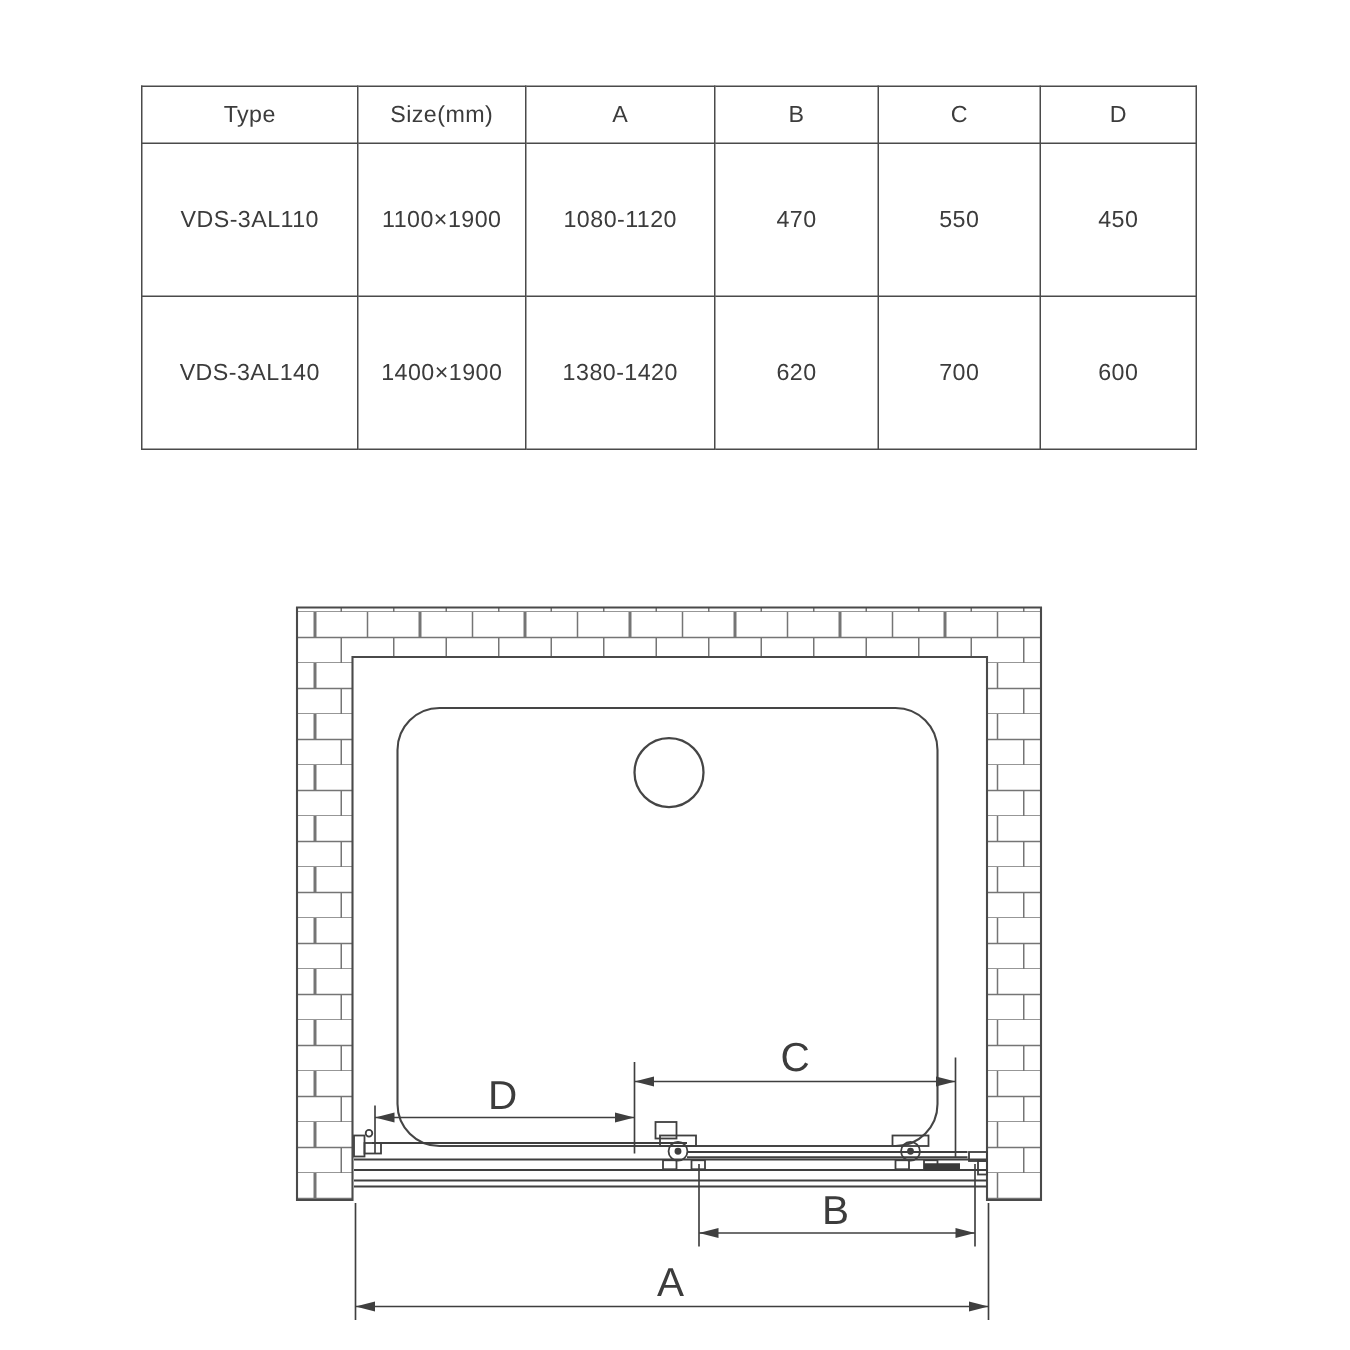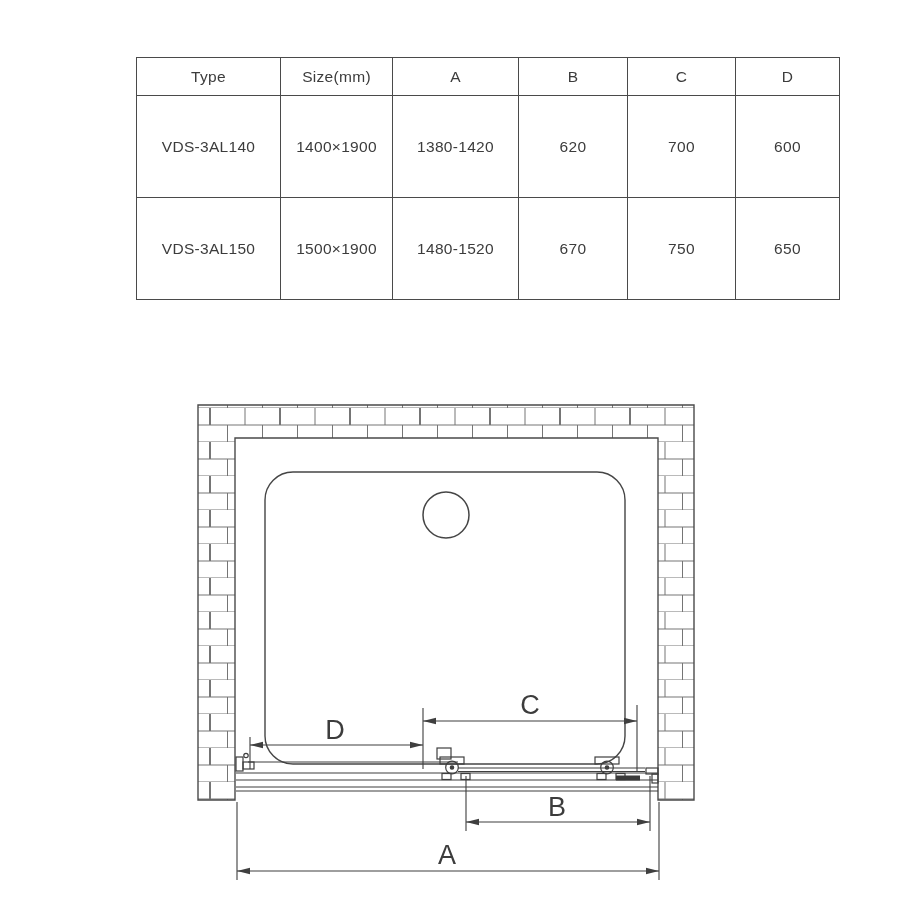--- a/index.html
+++ b/index.html
@@ -1,21 +1,21 @@
 <!DOCTYPE html>
 <html><head>
 <meta charset="utf-8">
 <style>
   html,body{margin:0;padding:0;background:#ffffff;}
   body{width:900px;height:900px;font-family:"Liberation Sans",sans-serif;}
   .screen{position:relative;width:900px;height:900px;background:#ffffff;overflow:hidden;}
 
   table.spec{
     position:absolute;left:94px;top:57px;width:703px;height:243px;
-    border-collapse:collapse;table-layout:fixed;background:#fff;margin-left:42px;
+    border-collapse:collapse;table-layout:fixed;background:#fff;
   }
   table.spec th,table.spec td{
     border:1.5px solid #4a4a4a;text-align:center;vertical-align:middle;
     font-size:15.5px;color:#3c3c3c;font-weight:400;padding:0;letter-spacing:.3px;
     white-space:nowrap;overflow:hidden;
   }
   table.spec thead tr{height:38px;}
   table.spec tbody tr{height:34px;}
 
   svg.diagram{position:absolute;left:0;top:0;width:900px;height:900px;}
@@ -40,34 +40,34 @@
         <th>Type</th>
         <th>Size(mm)</th>
         <th>A</th>
         <th>B</th>
         <th>C</th>
         <th>D</th>
       </tr>
     </thead>
     <tbody>
       <tr>
+        <td>VDS-3AL110</td>
+        <td>1100×1900</td>
+        <td>1080-1120</td>
+        <td>470</td>
+        <td>550</td>
+        <td>450</td>
+      </tr>
+      <tr>
         <td>VDS-3AL140</td>
         <td>1400×1900</td>
         <td>1380-1420</td>
         <td>620</td>
         <td>700</td>
         <td>600</td>
-      </tr>
-      <tr>
-        <td>VDS-3AL150</td>
-        <td>1500×1900</td>
-        <td>1480-1520</td>
-        <td>670</td>
-        <td>750</td>
-        <td>650</td>
       </tr>
     </tbody>
   </table>
 
   <svg class="diagram" viewBox="0 0 900 900">
     <defs>
       <pattern id="brick" width="70" height="34" patternUnits="userSpaceOnUse">
         <rect width="70" height="34" fill="#ffffff"></rect>
         <path d="M0,17 H70 M0,34 H70 M0.5,0 V17 M35,0 V17 M69.5,0 V17 M17.5,17 V34 M52.5,17 V34" stroke="#757575" stroke-width="1" fill="none"></path>
       </pattern>

